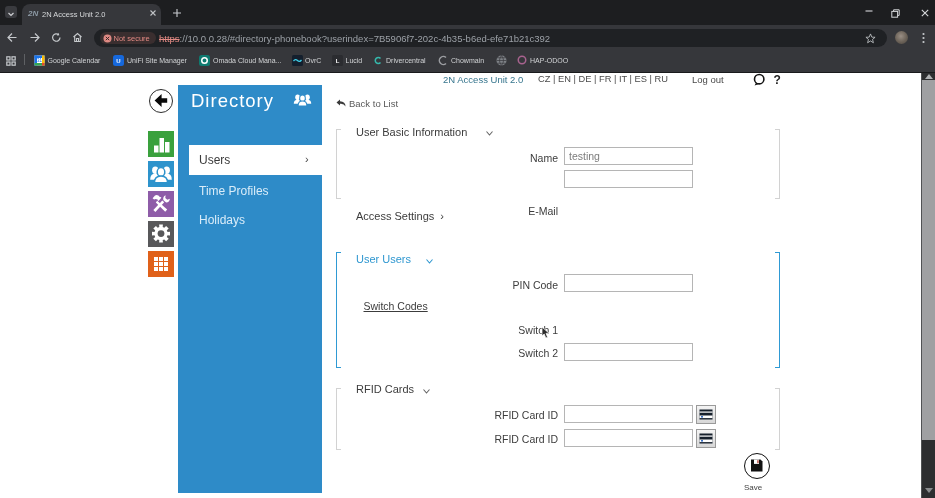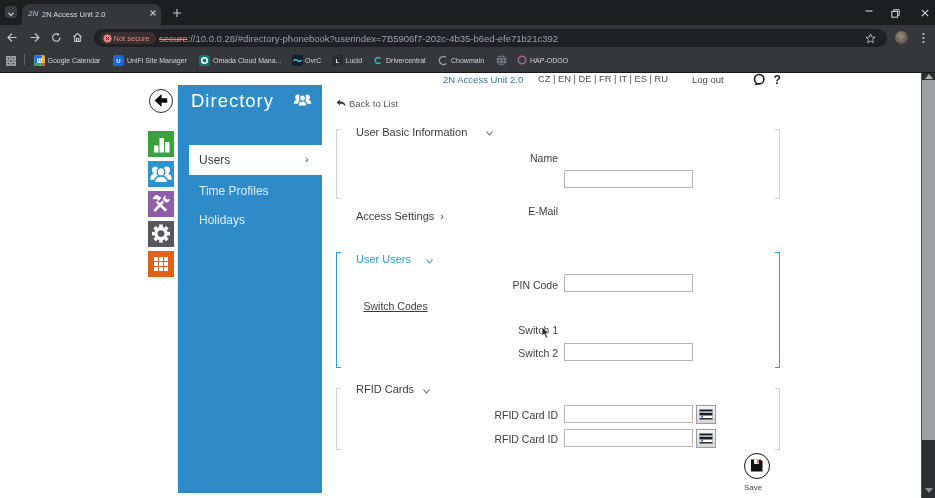--- a/index.html
+++ b/index.html
@@ -72,21 +72,21 @@
 <svg class="abs" style="left:72px;top:32px;" width="11" height="11" viewBox="0 0 11 11">
       <path d="M1.5 5 L5.5 1.5 L9.5 5 M2.7 4.5 L2.7 9.5 L8.3 9.5 L8.3 4.5 M4.5 9.5 L4.5 6.5 L6.5 6.5 L6.5 9.5" stroke="#c6c9cc" stroke-width="1.1" fill="none"></path>
     </svg>
 <div class="abs" style="left:94px;top:29px;width:793px;height:17.5px;border-radius:9px;background:#1f2124;"></div>
 <div class="abs" style="left:100px;top:31.5px;width:56px;height:12.5px;border-radius:6.5px;background:#3a2e2f;"></div>
 <svg class="abs" style="left:103px;top:33.5px;" width="9" height="9" viewBox="0 0 9 9">
       <circle cx="4.5" cy="4.5" r="4" fill="#e08a84"></circle>
       <path d="M2.8 2.8 L6.2 6.2 M6.2 2.8 L2.8 6.2" stroke="#3b2a2b" stroke-width="1"></path>
     </svg>
 <div class="abs" style="left:113.5px;top:34px;font-size:7.5px;color:#e38a84;">Not secure</div>
-<div class="abs" style="left:159px;top:32.5px;font-size:9.5px;color:#9ca1a7;"><span style="color:#e38a84;text-decoration:line-through;">secure</span>://10.0.0.28/#directory-phonebook?userindex=7B5906f7-202c-4b35-b6ed-efe71b21c392</div>
+<div class="abs" style="left:159px;top:32.5px;font-size:9.5px;color:#9ca1a7;"><span style="color:#e38a84;text-decoration:line-through;">https</span>://10.0.0.28/#directory-phonebook?userindex=7B5906f7-202c-4b35-b6ed-efe71b21c392</div>
 <svg class="abs" style="left:865px;top:32.5px;" width="11" height="11" viewBox="0 0 24 24">
       <path d="M12 2 L14.9 9 L22 9.3 L16.5 14 L18.3 21.3 L12 17.3 L5.7 21.3 L7.5 14 L2 9.3 L9.1 9 Z" fill="none" stroke="#c6c9cc" stroke-width="1.8"></path>
     </svg>
 <div class="abs" style="left:895px;top:30.5px;width:13px;height:13px;border-radius:50%;background:radial-gradient(circle at 45% 40%, #9a8f85 0%, #6b6258 55%, #4a443d 100%);"></div>
 <svg class="abs" style="left:921px;top:32px;" width="5" height="12" viewBox="0 0 5 12">
       <circle cx="2.5" cy="2" r="1.1" fill="#c6c9cc"></circle>
       <circle cx="2.5" cy="6" r="1.1" fill="#c6c9cc"></circle>
       <circle cx="2.5" cy="10" r="1.1" fill="#c6c9cc"></circle>
     </svg>
 
@@ -259,20 +259,21 @@
 <div class="abs" style="left:349px;top:97.5px;font-size:9.5px;color:#5a5a5a;">Back to List</div>
 
 <div class="abs stitle" style="left:356px;top:125.5px;">User Basic Information</div>
 <svg class="abs" style="left:486px;top:131px;" width="7" height="5" viewBox="0 0 7 5">
       <path d="M0.5 0.5 L3.5 4 L6.5 0.5" stroke="#666" stroke-width="1.1" fill="none"></path>
     </svg>
 <div class="brL" style="left:335.5px;top:129px;height:70px;"></div>
 <div class="brR" style="left:774.5px;top:129px;height:70px;"></div>
 
 <div class="lbl" style="left:438px;top:151.5px;">Name</div>
+<div class="ipt" style="left:564px;top:147px;line-height:16px;">testing</div>
 <div class="lbl" style="left:438px;top:174.5px;margin-top:30px;">E-Mail</div>
 <div class="ipt" style="left:564px;top:170px;"></div>
 
 <div class="abs stitle" style="left:356px;top:210px;">Access Settings&nbsp;&nbsp;›</div>
 
 <div class="abs stitle" style="left:356px;top:252.5px;color:#2f97d0;">User Users</div>
 <svg class="abs" style="left:426px;top:258.5px;" width="7" height="5" viewBox="0 0 7 5">
       <path d="M0.5 0.5 L3.5 4 L6.5 0.5" stroke="#2f97d0" stroke-width="1.1" fill="none"></path>
     </svg>
 <div class="brL blue" style="left:335.5px;top:252px;height:116px;"></div>

